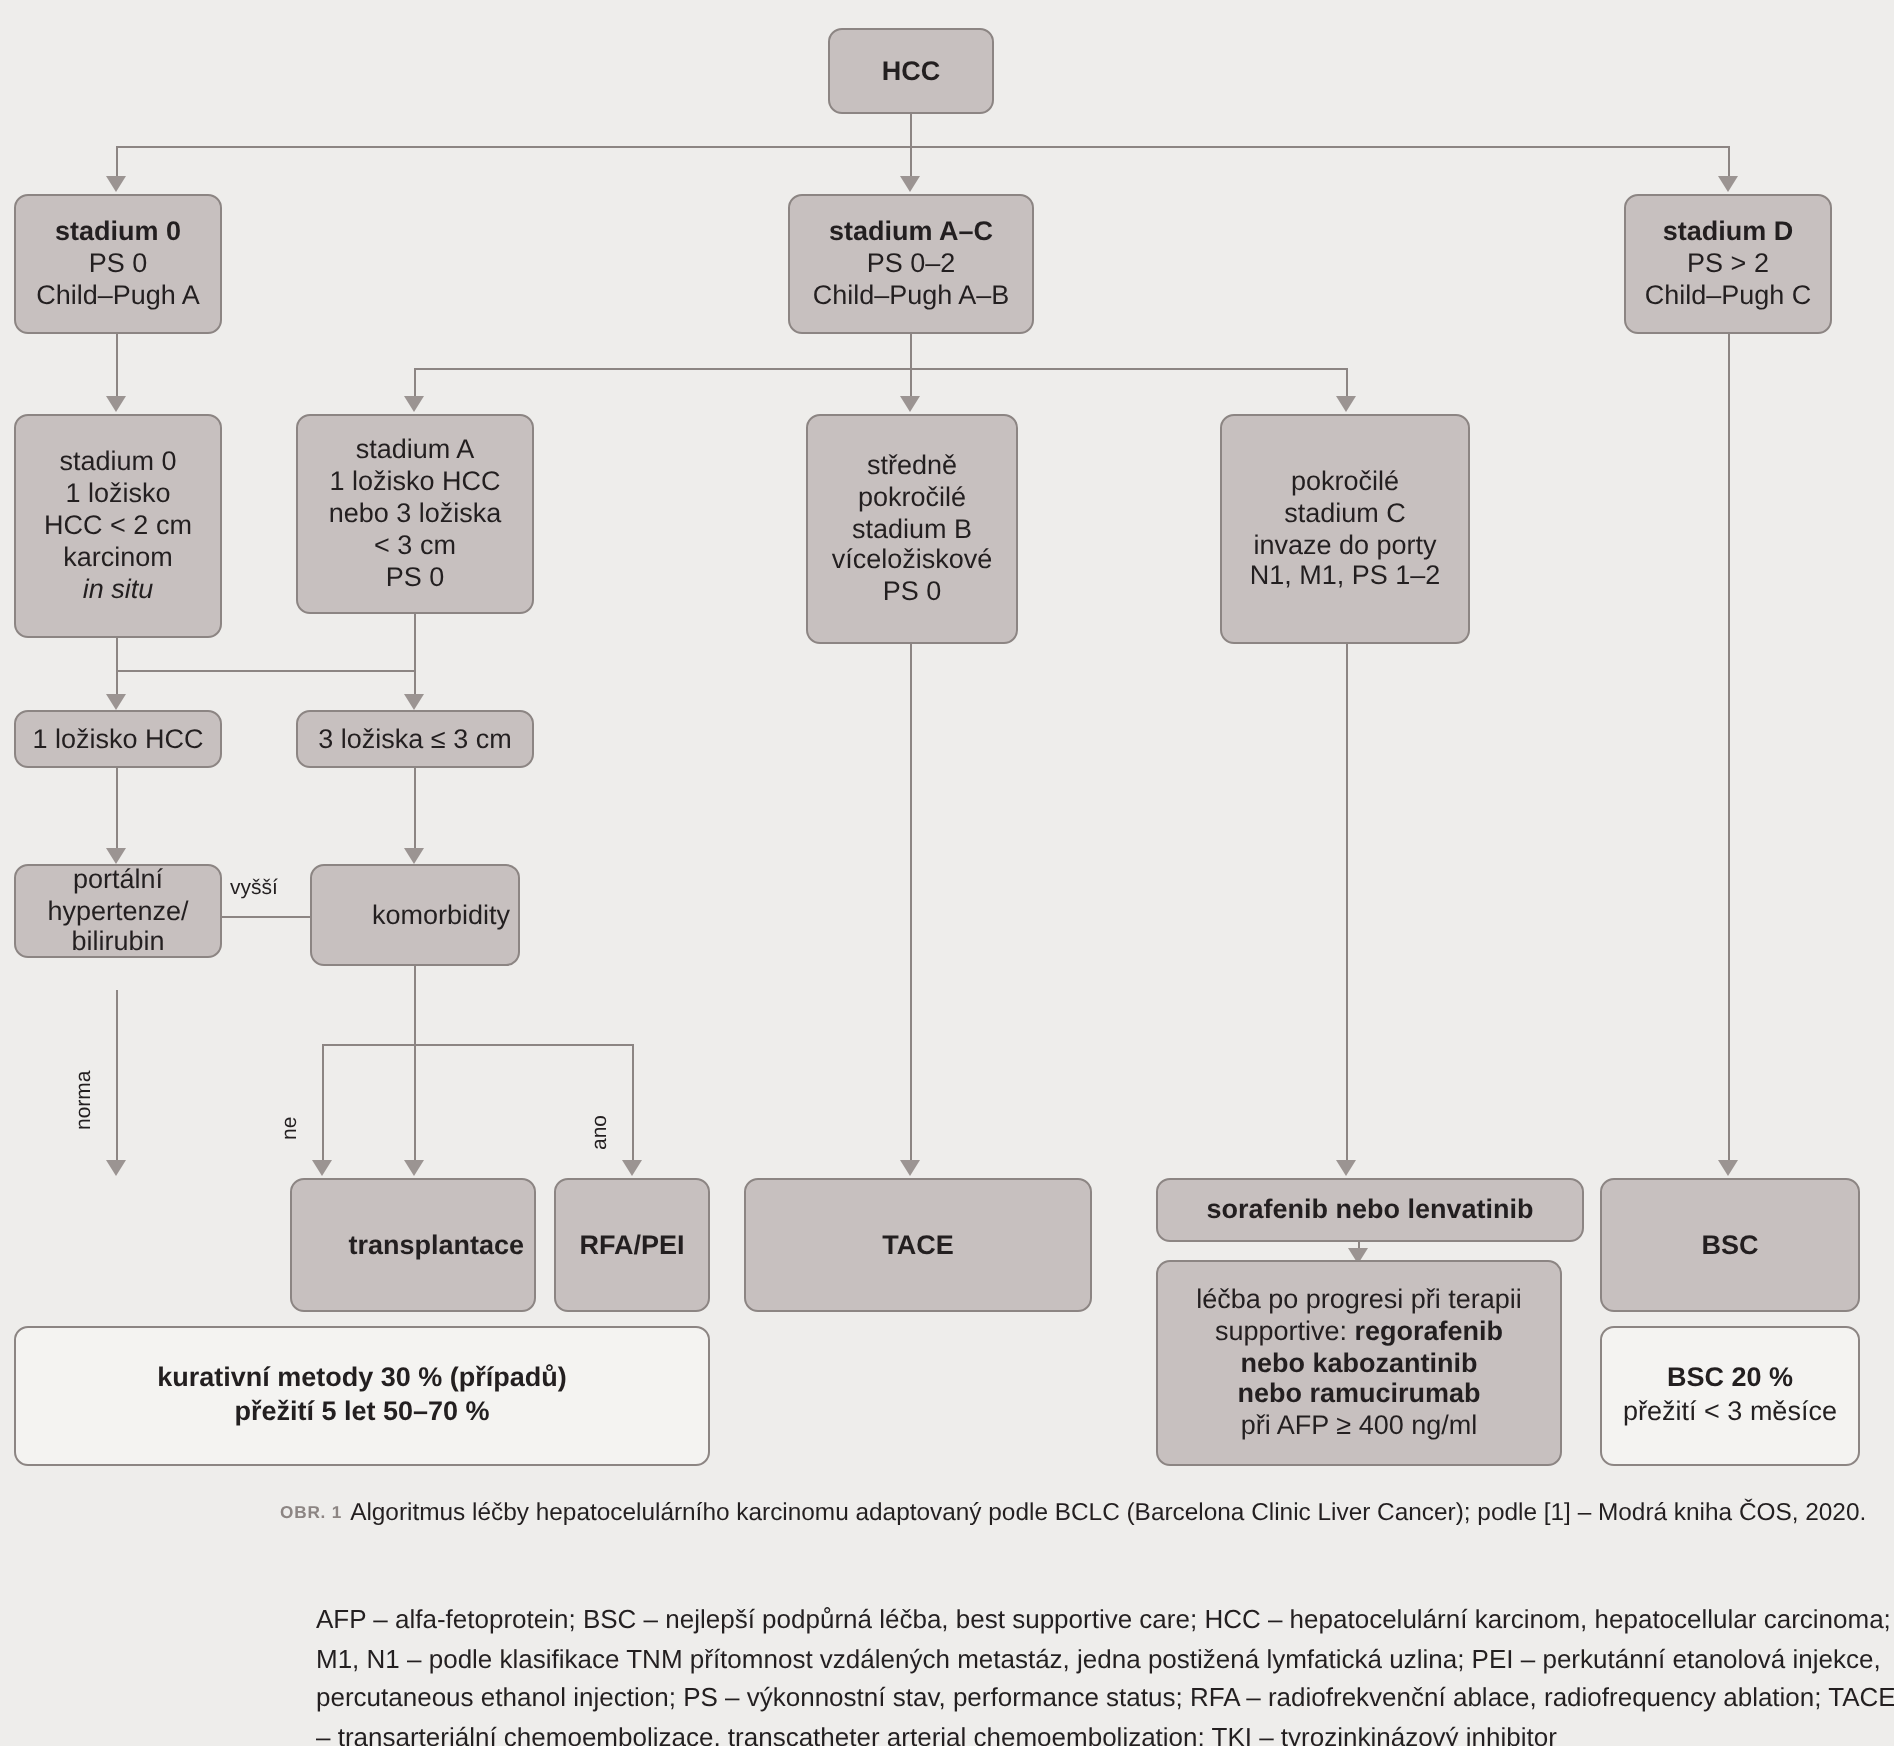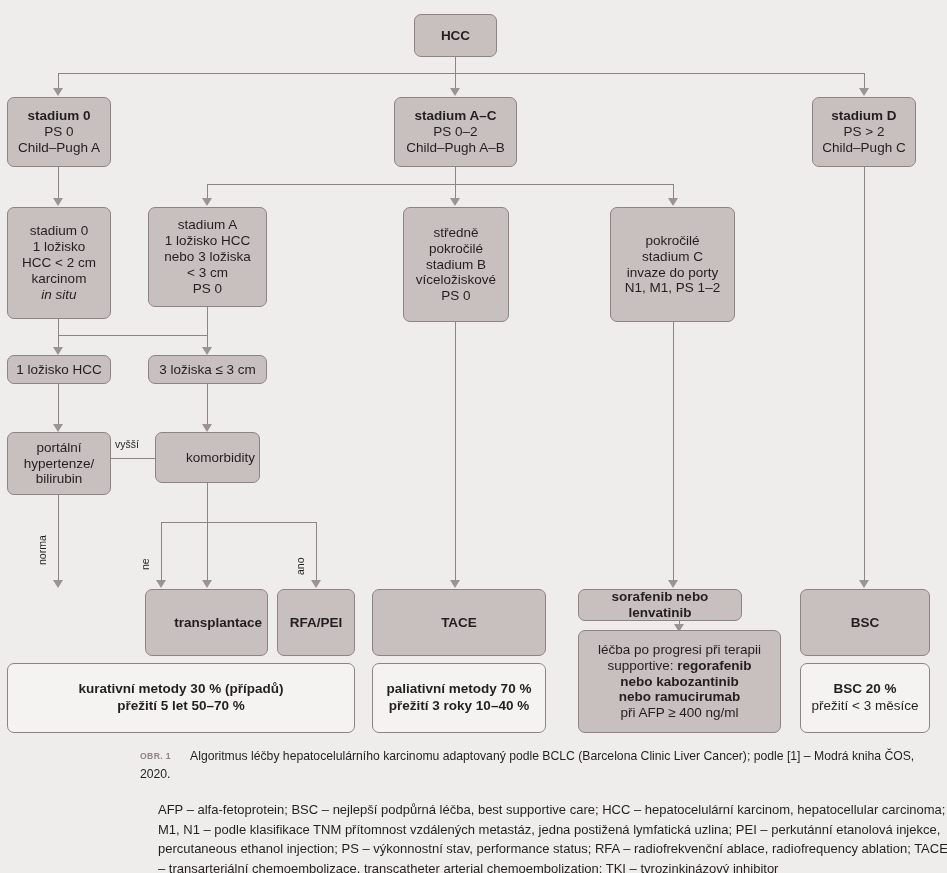--- a/index.html
+++ b/index.html
@@ -74,21 +74,21 @@
     transform-origin:left bottom;
   }
 
   
   #caption{
     position:absolute;left:140px;top:748px;width:795px;
     font-size:11.3px;line-height:1.45;color:#231f20;
   }
   #capfig{
     font-size:8.6px;font-weight:bold;letter-spacing:.4px;
-    color:#8c8583;vertical-align:1px;margin-right:19px;
+    color:#8c8583;vertical-align:1px;margin-right:4px;
   }
   #capmain{font-size:12.2px;}
   #abbrev{
     position:absolute;left:158px;top:800px;width:800px;
     font-size:13px;line-height:1.5;color:#231f20;
   }
 </style>
 </head>
 <body>
 
@@ -231,21 +231,21 @@
   </div>
 
   <div class="node" style="left:7px;top:355px;width:104px;height:29px;">
     <span class="inner">1 ložisko HCC</span>
   </div>
 
   <div class="node" style="left:148px;top:355px;width:119px;height:29px;">
     <span class="inner">3 ložiska ≤ 3 cm</span>
   </div>
 
-  <div class="node" style="left:7px;top:432px;width:104px;height:63px;">
+  <div class="node" style="left:7px;top:432px;width:104px;height:47px;">
     <div class="inner">
       <span>portální</span><br>
       <span>hypertenze/</span><br>
       <span>bilirubin</span>
     </div>
   </div>
 
   <div class="node" style="left:155px;top:432px;width:105px;height:51px;padding-left:30px;">
     <span class="inner">komorbidity</span>
   </div>
@@ -256,21 +256,21 @@
   </div>
 
   <div class="node bold" style="left:277px;top:589px;width:78px;height:67px;">
     <span class="inner">RFA/PEI</span>
   </div>
 
   <div class="node bold" style="left:372px;top:589px;width:174px;height:67px;">
     <span class="inner">TACE</span>
   </div>
 
-  <div class="node bold" style="left:578px;top:589px;width:164px;height:32px;">
+  <div class="node bold" style="left:578px;top:589px;width:214px;height:32px;">
     <span class="inner">sorafenib nebo lenvatinib</span>
   </div>
 
   <div class="node" style="left:578px;top:630px;width:203px;height:103px;">
     <div class="inner">
       <span>léčba po progresi při terapii</span><br>
       <span>supportive: </span><span class="b">regorafenib</span><br>
       <span class="b">nebo kabozantinib</span><br>
       <span class="b">nebo ramucirumab</span><br>
       <span>při AFP ≥ 400 ng/ml</span>
@@ -281,26 +281,20 @@
     <span class="inner">BSC</span>
   </div>
 
   <div class="outcome" style="left:7px;top:663px;width:348px;height:70px;">
     <div>
       <span>kurativní metody 30 % (případů)</span><br>
       <span>přežití 5 let 50–70 %</span>
     </div>
   </div>
 
-  <div class="outcome" style="left:372px;top:663px;width:174px;height:70px;">
-    <div>
-      <span>paliativní metody 70 %</span><br>
-      <span>přežití 3 roky 10–40 %</span>
-    </div>
-  </div>
 
   <div class="outcome" style="left:800px;top:663px;width:130px;height:70px;">
     <div>
       <span>BSC 20 %</span><br>
       <span style="font-weight:normal;">přežití &lt; 3 měsíce</span>
     </div>
   </div>
 
   <div id="caption">
     <span id="capfig">OBR. 1</span><span id="capmain">Algoritmus léčby hepatocelulárního karcinomu adaptovaný podle BCLC (Barcelona Clinic Liver Cancer); podle [1] – Modrá kniha ČOS, 2020.</span>

